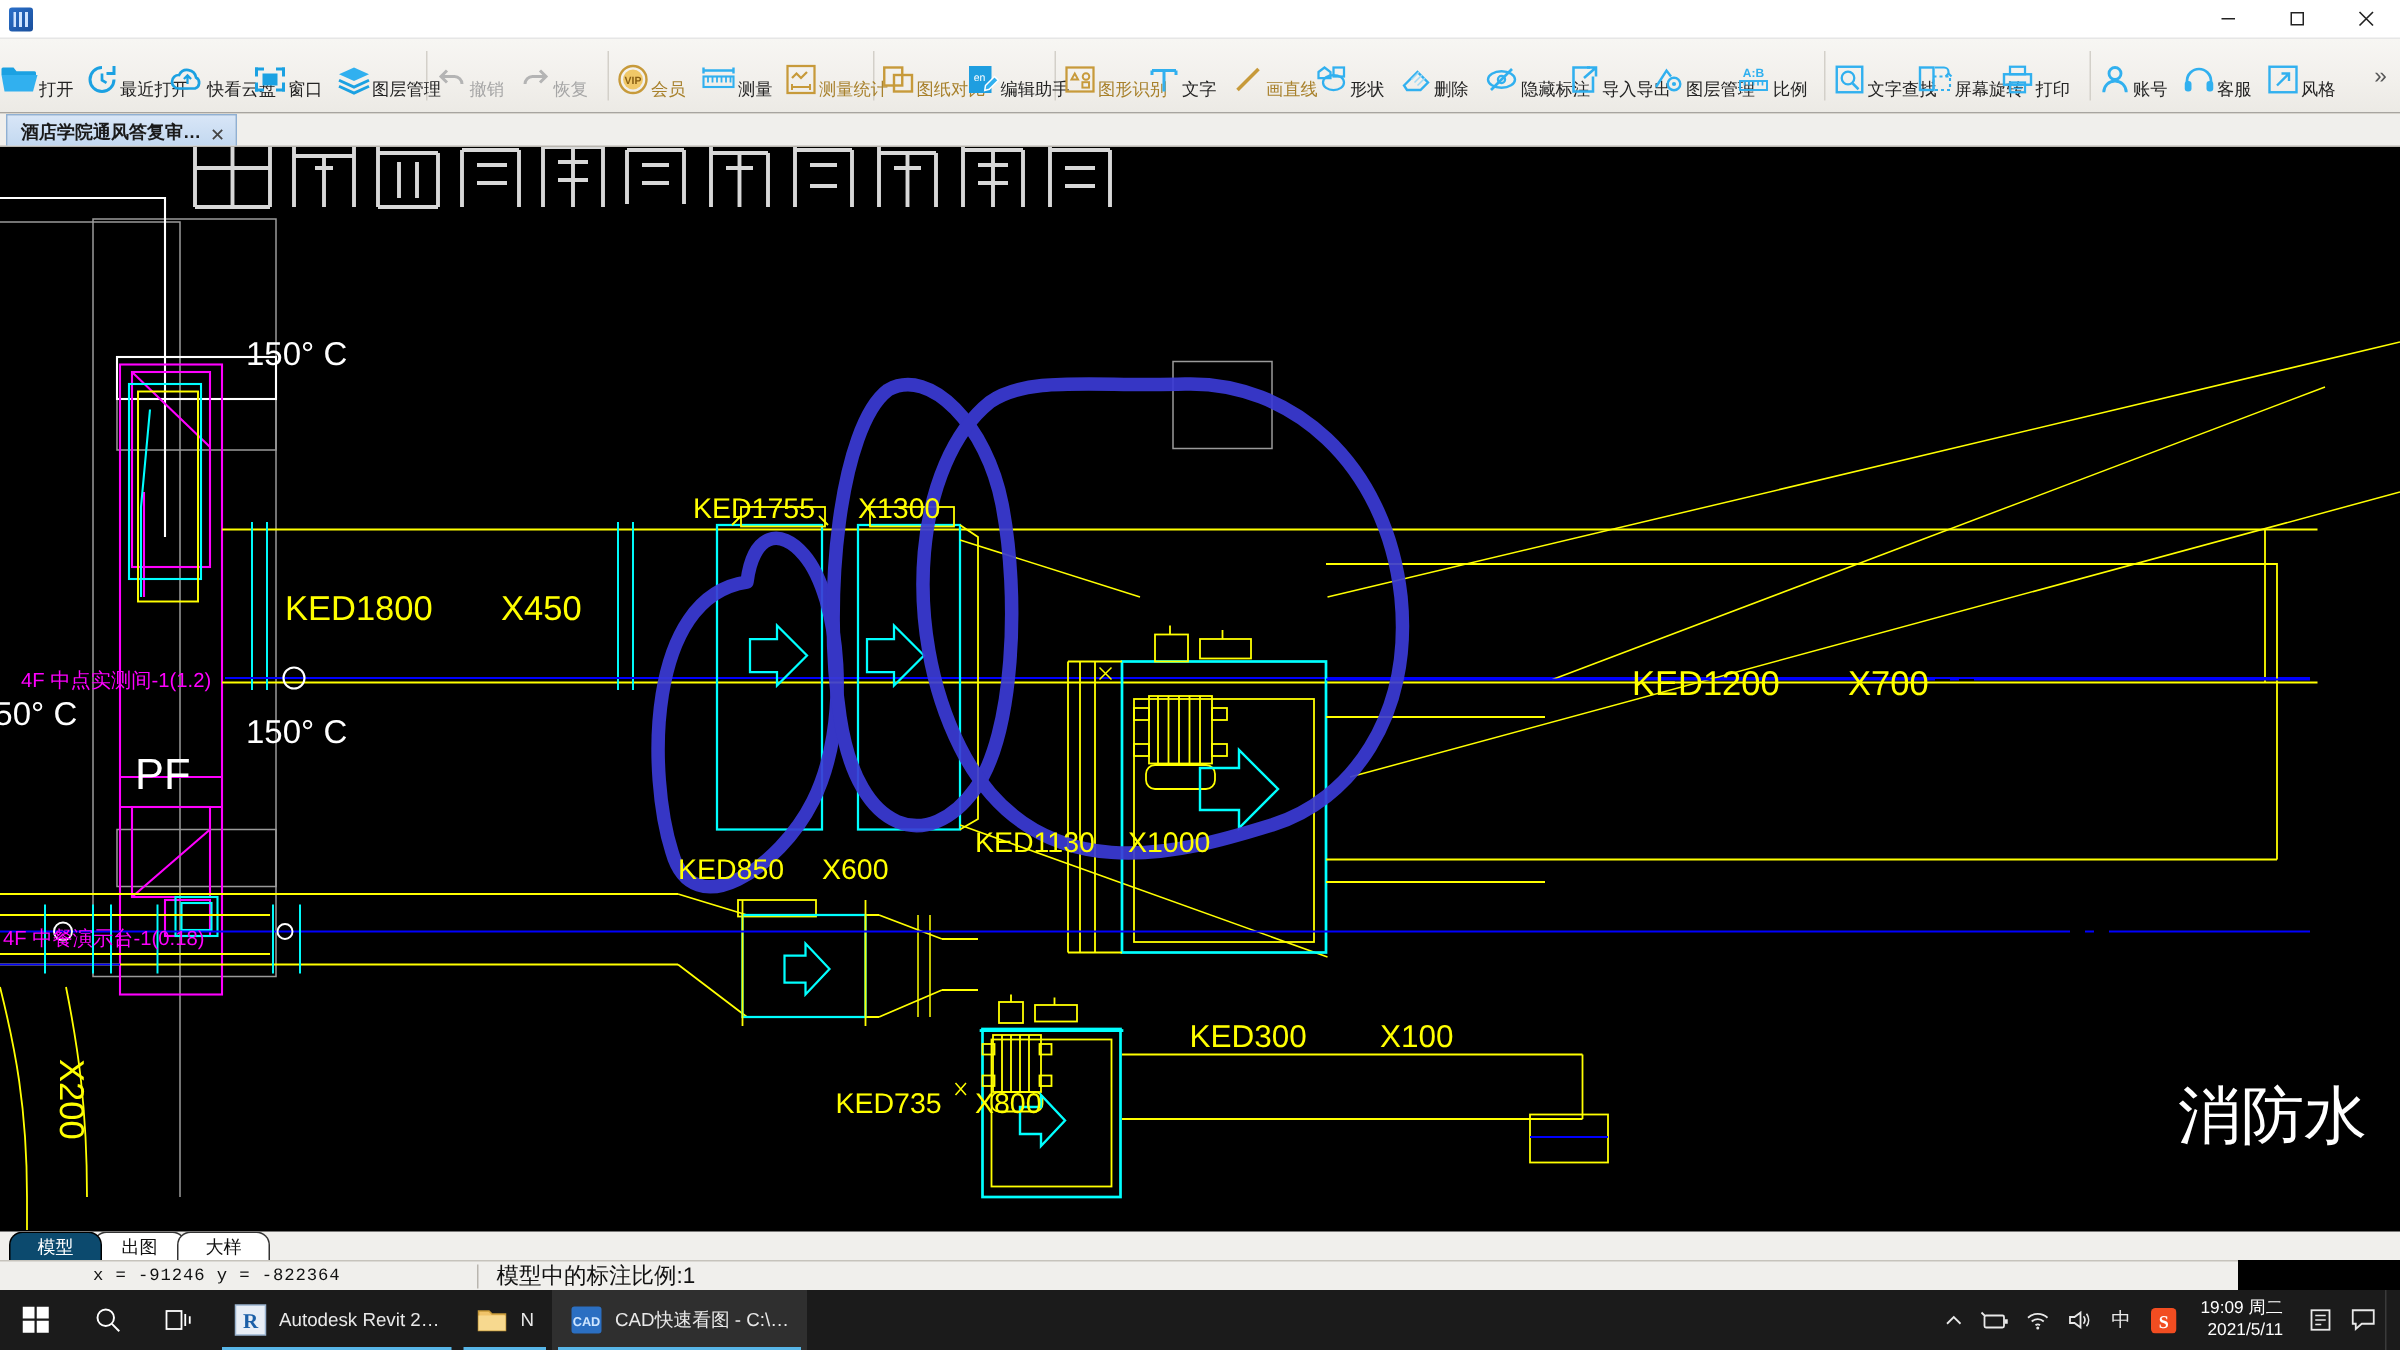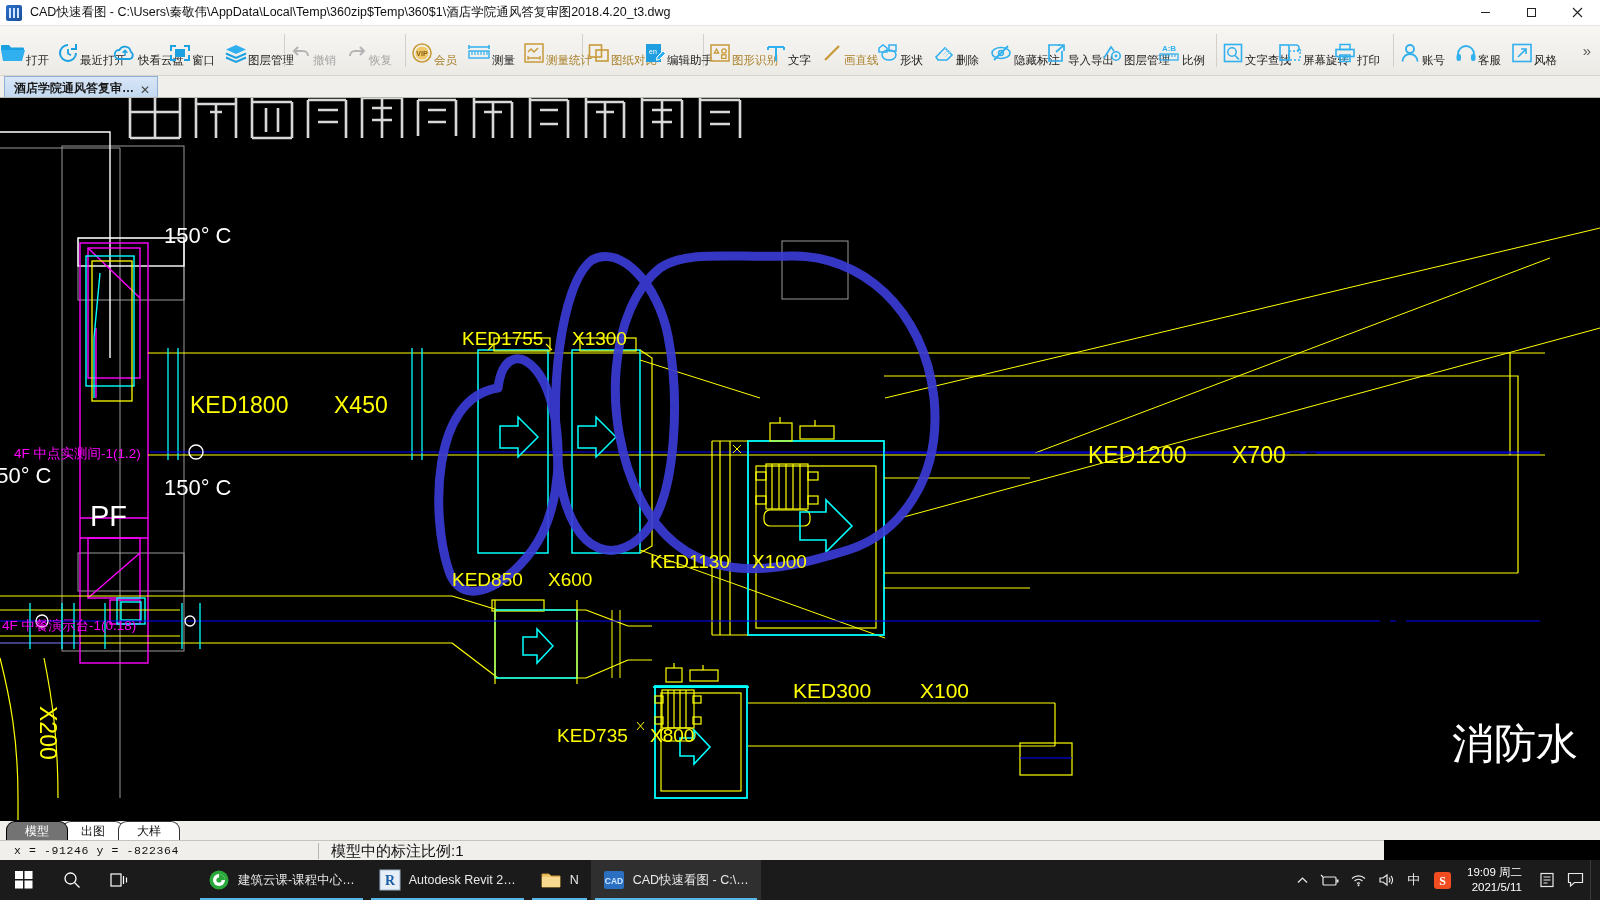--- a/index.html
+++ b/index.html
@@ -95,28 +95,28 @@
     display: flex; align-items: center; padding-left: 6px; gap: 0px;
   }
   .ltab {
     height: 19px; min-width: 62px; padding: 0 12px;
     display: flex; align-items: center; justify-content: center;
     font-size: 12px; color: #111;
     border-radius: 9px 9px 0 0;
     border: 1px solid #333; border-bottom: none; background: #fff;
     margin-right: -6px;
   }
-  .ltab.active { background: #737373; color: #fff; border-color: #000; z-index: 3; }
+  .ltab.active { background: #0c4a6e; color: #fff; border-color: #000; z-index: 3; }
 
   
   .statusbar {
-    position: absolute; top: 840px; left: 0; width: 1384px; height: 20px;
+    position: absolute; top: 840px; left: 0; width: 1492px; height: 20px;
     background: #f0efec; border-top: 1px solid #c6c3bc;
     display: flex; align-items: center;
-    font-family: "Liberation Mono", monospace; font-size: 11.5px; color: #111;
+    font-family: "Liberation Mono", monospace; font-size: 11.5px; color: #111; padding-left: 48px;
   }
   .st-coords { padding-left: 14px; letter-spacing: .6px; }
   .st-scale {
     position: absolute; left: 318px; padding-left: 12px;
     border-left: 1px solid #b9b6af; height: 16px; line-height: 16px;
     font-family: "Liberation Sans", sans-serif; font-size: 15px;
   }
 
   
   .taskbar {
@@ -153,21 +153,20 @@
   }
   .showdesk { width: 10px; height: 40px; border-left: 1px solid #3a3a3a; }
 </style>
 </head>
 <body>
 
 <div id="app">
 
   <div class="titlebar">
     <div class="app-icon"></div>
-    <div class="title-text">CAD快速看图 - C:\Users\秦敬伟\AppData\Local\Temp\360zip$Temp\360$1\酒店学院通风答复审图2018.4.20_t3.dwg</div>
     <div class="winbtns">
       <div class="winbtn">
         <svg width="11" height="11" viewBox="0 0 11 11">
             <path d="M1 5.5h9" stroke="#222" stroke-width="1"></path>
           </svg>
       </div>
       <div class="winbtn">
         <svg width="11" height="11" viewBox="0 0 11 11">
             <rect x="1.5" y="1.5" width="8" height="8" fill="none" stroke="#222" stroke-width="1"></rect>
           </svg>
@@ -767,31 +766,20 @@
           <path d="M11.6 11.6L16.5 16.5" stroke="#fff" stroke-width="1.3"></path>
         </svg>
     </div>
     <div class="tk-btn">
       <svg width="20" height="18" viewBox="0 0 20 18">
           <rect x="1" y="3" width="10" height="12" fill="none" stroke="#fff" stroke-width="1.2"></rect>
           <path d="M13.5 5v8M16.5 6.5v5" stroke="#fff" stroke-width="1.2"></path>
         </svg>
     </div>
 
-    <div class="tk-app" style="margin-left:52px;">
-      <span class="aic">
-        <svg width="22" height="22" viewBox="0 0 22 22">
-            <circle cx="11" cy="11" r="9.5" fill="#2aa83a"></circle>
-            <circle cx="11" cy="11" r="6" fill="#fff"></circle>
-            <path d="M11 5a6 6 0 016 6h-6z" fill="#2aa83a"></path>
-            <circle cx="11" cy="11" r="2.6" fill="#2aa83a"></circle>
-          </svg>
-      </span>
-      <span>建筑云课-课程中心…</span>
-    </div>
 
     <div class="tk-app">
       <span class="aic">
         <svg width="22" height="22" viewBox="0 0 22 22">
             <rect x="1" y="1" width="20" height="20" fill="#e8eef6" stroke="#9bb4d0"></rect>
             <text x="11" y="16" font-size="14" font-weight="bold" fill="#1b5fa8" text-anchor="middle" font-family="Liberation Serif, serif">R</text>
           </svg>
       </span>
       <span>Autodesk Revit 2…</span>
     </div>

